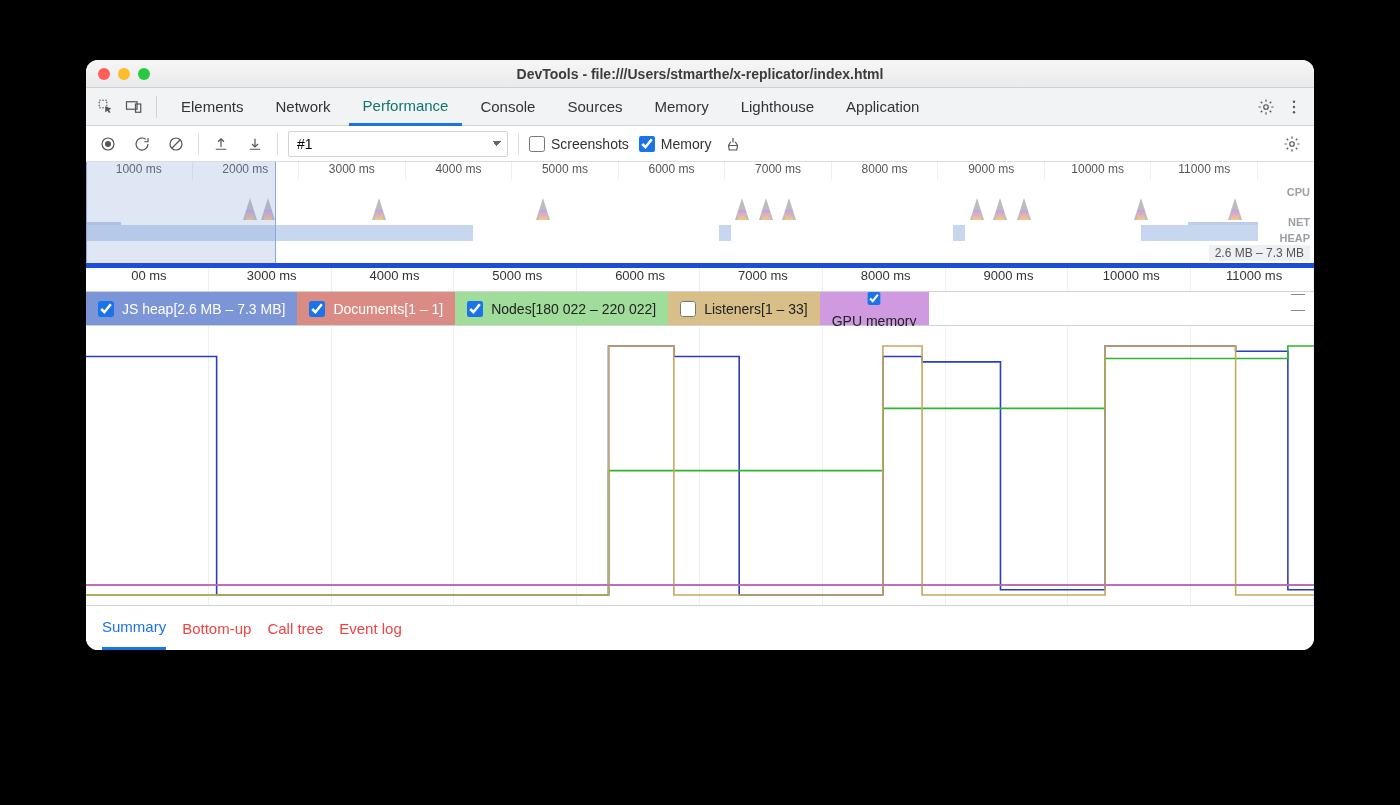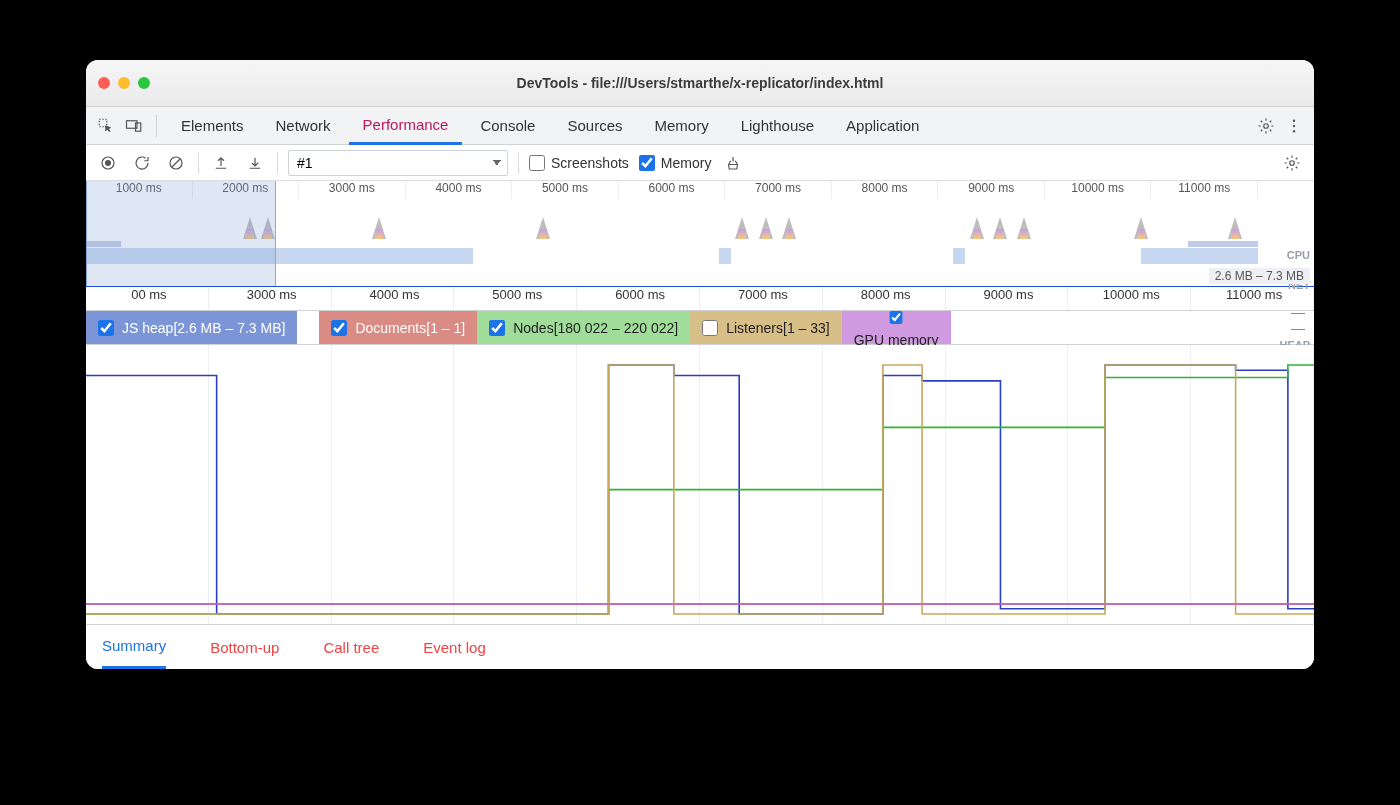--- a/index.html
+++ b/index.html
@@ -17,21 +17,21 @@
   }
   .window {
     width: 1228px;
     background: #fff;
     border-radius: 12px;
     overflow: hidden;
     box-shadow: 0 20px 60px rgba(0,0,0,.5);
   }
   
   .titlebar {
-    height: 47px;
+    height: 28px;
     background: linear-gradient(#f6f6f6,#eaeaea);
     display: flex;
     align-items: center;
     padding: 0 12px;
     border-bottom: 1px solid #d0d0d0;
     position: relative;
   }
   .traffic { display: flex; gap: 8px; }
   .traffic span { width: 12px; height: 12px; border-radius: 50%; display: block; }
   .t-close { background: #ff5f57; }
@@ -50,21 +50,21 @@
     display: flex;
     align-items: center;
     padding: 0 8px;
     gap: 4px;
     font-size: 15px;
     justify-content: space-between;
   }
   .tabs .ico { width: 24px; height: 24px; display:flex; align-items:center; justify-content:center; color:#5f6368; }
   .tabs .sep { width:1px; height:22px; background:#cfd3d7; margin:0 6px; }
   .tabs .tab { padding: 0 14px; height:38px; display:flex; align-items:center; color:#333; cursor:pointer; }
-  .tabs .tab.active { color:#be185d; border-bottom:3px solid #1a73e8; font-weight:500; }
+  .tabs .tab.active { color:#0f766e; border-bottom:3px solid #1a73e8; font-weight:500; }
   .tabs .spacer { flex:1; }
   
   .actionbar {
     height: 36px;
     display:flex; align-items:center; gap:10px;
     padding: 0 10px;
     border-bottom:1px solid #d9dde1;
     background:#fff;
     font-size:14px;
   }
@@ -76,35 +76,35 @@
     background-image: linear-gradient(45deg,transparent 50%,#666 50%),linear-gradient(-45deg,transparent 50%,#666 50%);
     background-position: right 10px center, right 5px center;
     background-size: 5px 5px;
     background-repeat:no-repeat;
   }
   .chk { display:flex; gap:6px; }
   .chk input { width:16px; height:16px; accent-color:#1a73e8; }
   .actionbar .spacer { flex:1; }
   
   .overview {
-    position:relative; height:106px; border-bottom:1px solid #1d4ed8; background:#fff;
+    position:relative; height:106px; border-bottom:5px solid #1d4ed8; background:#fff;
   }
   .overview .ticks {
     position:absolute; left:0; right:56px; top:0; height:18px; display:flex;
     font-size:12px; color:#555;
   }
   .overview .ticks span { flex:1; text-align:center; border-right:1px solid #eee; }
   .overview .selection {
     position:absolute; top:0; bottom:0; background:rgba(130,160,210,.25);
     border-left:1px solid #8aa8d8; border-right:1px solid #8aa8d8;
   }
   .overview .rlabels {
     position:absolute; right:4px; top:22px; font-size:11px; font-weight:700; color:#9aa0a6; text-align:right;
   }
-  .overview .rlabels div { line-height:16px;margin-top:44px; }
+  .overview .rlabels div { line-height:16px; }
   .overview .heapinfo {
     position:absolute; right:4px; bottom:2px; font-size:12px; color:#555;
     background:#eef0f3; padding:1px 6px;
   }
   .overview .band {
     position:absolute; left:0; right:56px; bottom:22px; height:16px;
   }
   .overview .band .seg { position:absolute; top:0; bottom:0; background:#c7d7f0; }
   .overview .spikes { position:absolute; left:0; right:56px; top:18px; height:40px; }
   .overview .spike { position:absolute; bottom:0; width:14px; }
@@ -128,38 +128,38 @@
   .ticks2 span { flex:1; text-align:center; padding-left:4px; border-right:1px solid #eee; }
   
   .legend {
     display:flex; align-items:center; height:34px; border-bottom:1px solid #cfd3d7; background:#fff; font-size:14px;
   }
   .legend .item {
     display:flex; align-items:center; gap:8px; padding:0 12px; height:100%;
   }
   .legend .item input { width:16px; height:16px; accent-color:#1a73e8; }
   .legend .c-jsheap { background:#7b95d6; color:#fff; }
-  .legend .c-docs   { background:#da8b84; color:#fff;margin-left:22px; }
+  .legend .c-docs   { background:#da8b84; color:#fff; }
   .legend .c-nodes  { background:#a1dd9a; color:#222; }
   .legend .c-listen { background:#d8bf87; color:#222; }
   .legend .c-gpu    { background:#cf9adf; color:#222;flex-direction:column; }
   .legend .menu { margin-left:auto; width:32px; display:flex; justify-content:center; color:#888; }
   .legend .menu span{ line-height:3px; }
   
   .chartarea {
     position:relative; height:280px; background:#fff; border-bottom:1px solid #cfd3d7;
   }
   .chartarea .grid {
     position:absolute; inset:0; display:flex;
   }
   .chartarea .grid span { flex:1; border-right:1px solid #eceff3; }
   .chartarea svg { position:absolute; inset:0; width:100%; height:100%; }
   
   .btabs {
-    height:44px; display:flex; align-items:center; gap:44px; padding:0 16px; background:#fff; font-size:15px;
+    height:44px; display:flex; align-items:center; gap:16px; padding:0 16px; background:#fff; font-size:15px;
   }
   .btabs .btab { height:100%; display:flex; align-items:center; color:#ef4444; cursor:pointer; }
   .btabs .btab.active { color:#1a73e8; border-bottom:3px solid #1a73e8; font-weight:500; }
   
   svg.icn { width:18px; height:18px; stroke:#555; stroke-width:1.6; fill:none; }
 </style>
 </head>
 <body>
 
 <div class="window">

